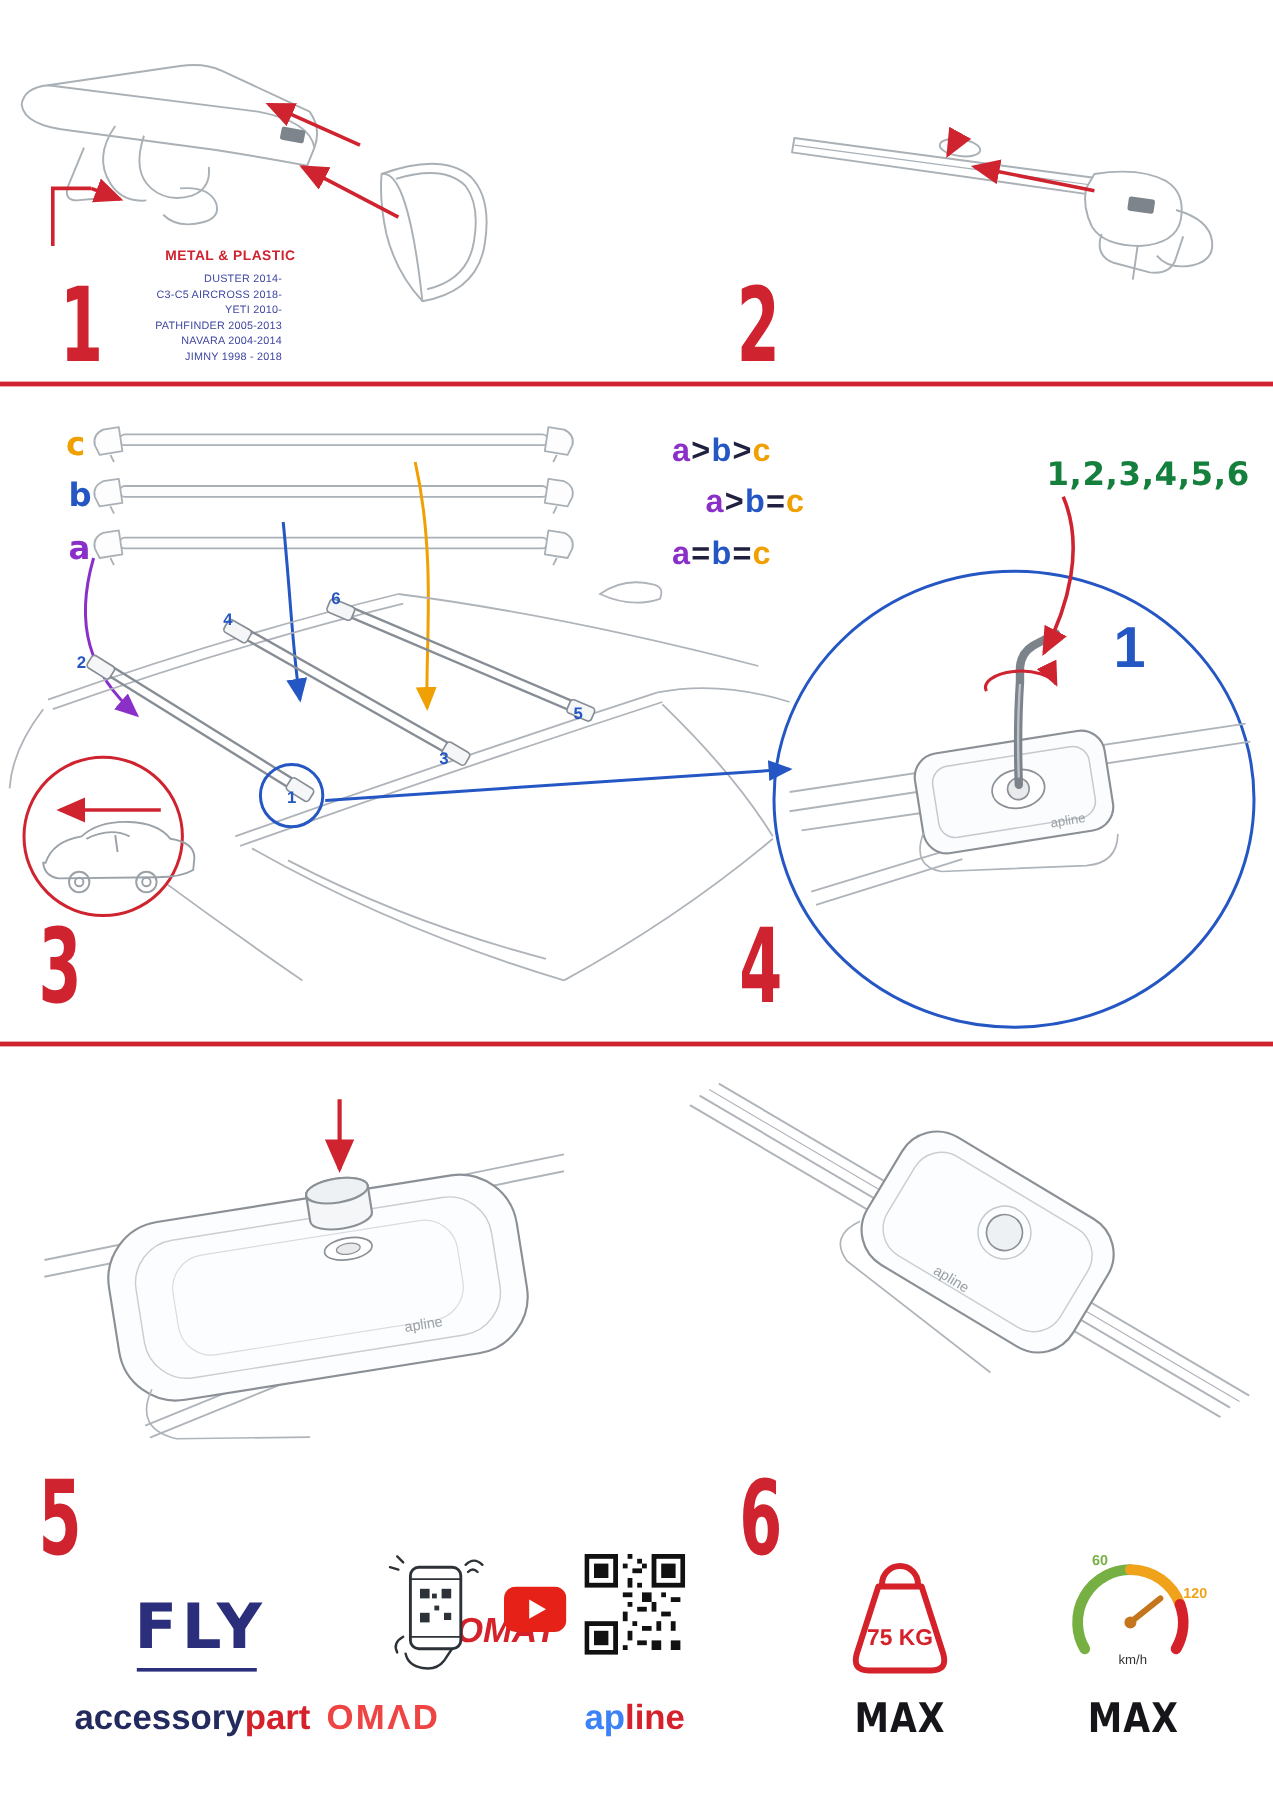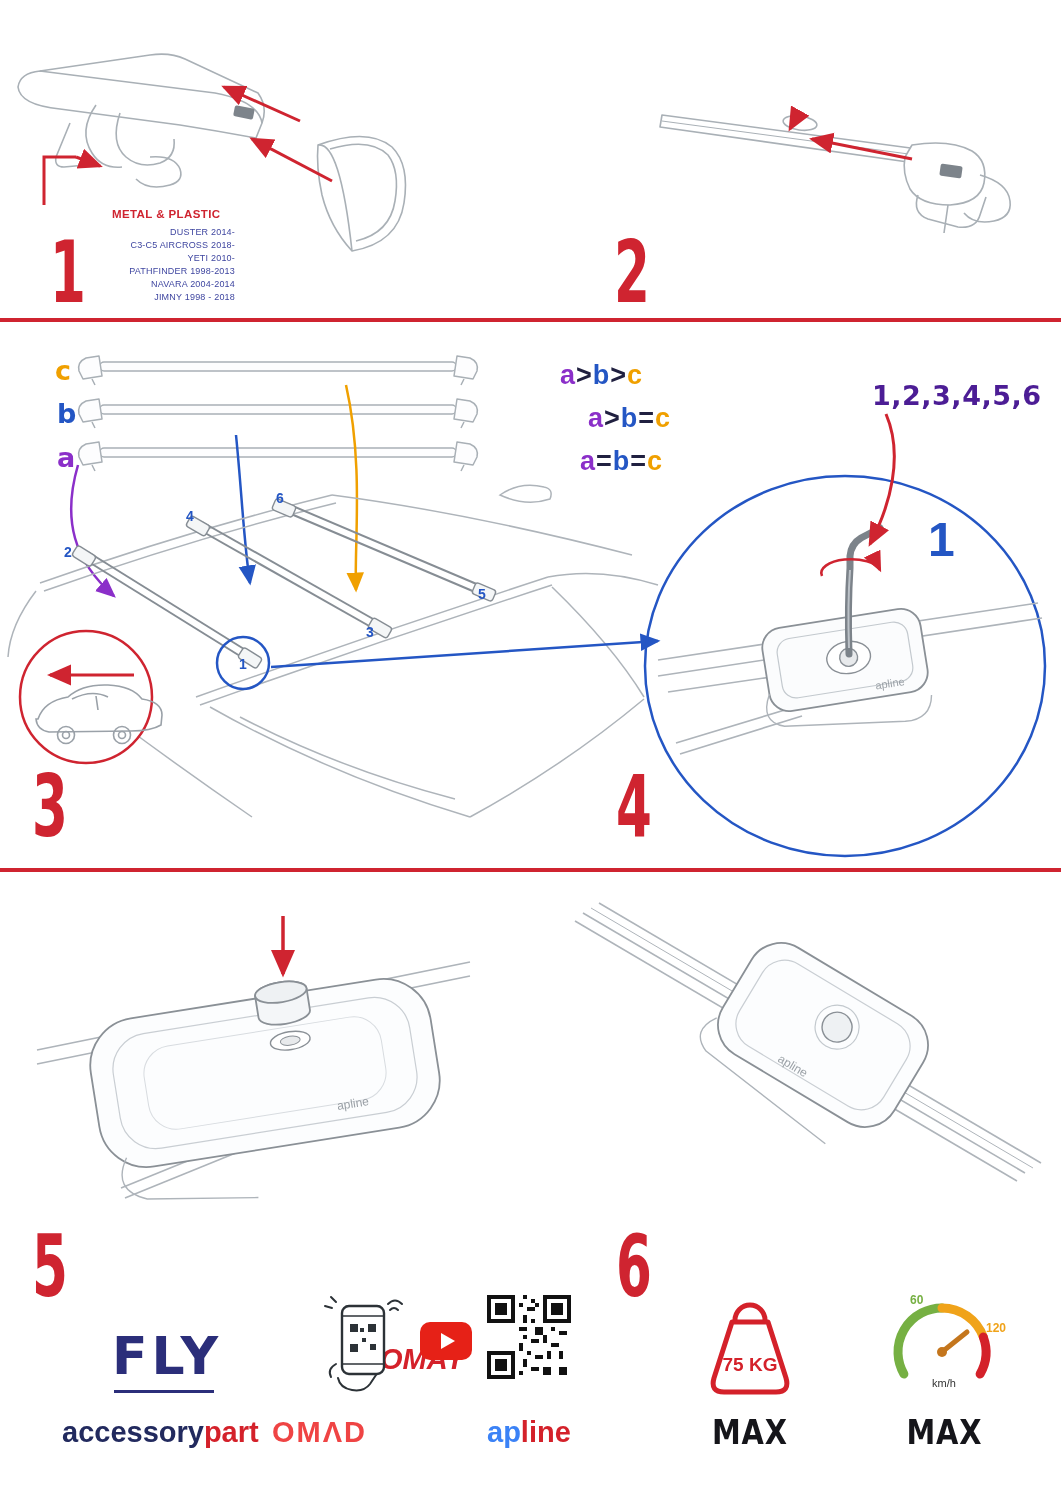--- a/index.html
+++ b/index.html
@@ -4,28 +4,28 @@
 <style>
   html,body{margin:0;padding:0;background:#fff;}
   .page{position:relative;width:1061px;height:1500px;background:#fff;overflow:hidden;
         font-family:"Liberation Sans",sans-serif;}
   .abs{position:absolute;}
   .divider{position:absolute;left:0;width:1061px;height:4px;background:#cf2430;}
   .step-num{position:absolute;color:#cf2430;font-weight:700;font-size:86px;line-height:.9;
             font-family:"DejaVu Sans",sans-serif;transform:scaleX(.6);transform-origin:left top;
             letter-spacing:-3px;}
   .materials{position:absolute;color:#cf2430;font-weight:700;font-size:11.5px;letter-spacing:.4px;
-             width:160px;text-align:left;}
+             width:160px;text-align:center;}
   .models{position:absolute;color:#3f46a0;font-size:9px;line-height:1.45;text-align:right;
           width:180px;font-weight:500;letter-spacing:.2px;}
   .bar-label{position:absolute;font-size:27px;font-weight:700;font-family:"DejaVu Sans",sans-serif;}
   .cp{color:#8b2fc9}.cb{color:#2456c4}.co{color:#f0a000}.cd{color:#202040}
   .formula{position:absolute;font-size:27px;font-weight:700;letter-spacing:1px;
            font-family:Liberation Sans, sans-serif;}
-  .seq{position:absolute;color:#4c1d95;font-size:27px;font-weight:700;letter-spacing:.5px;
+  .seq{position:absolute;color:#15803d;font-size:27px;font-weight:700;letter-spacing:.5px;
        font-family:"DejaVu Sans",sans-serif;}
   .max-label{position:absolute;color:#15151a;font-weight:700;font-size:34px;text-align:center;
              letter-spacing:1px;transform:scaleX(.85);transform-origin:center top;
              font-family:"DejaVu Sans",sans-serif;}
   .fly{position:absolute;color:#2b2e7a;font-weight:700;font-size:52px;letter-spacing:4px;
        font-family:"DejaVu Sans",sans-serif;text-align:right;}
   .fly-underline{position:absolute;background:#2b2e7a;height:3px;}
   .logo-row{position:absolute;font-size:29px;font-weight:700;white-space:nowrap;
             font-family:Liberation Sans, sans-serif;}
   .lg-navy{color:#222a5e}.lg-red{color:#d4212a}.lg-gray{color:#ef4444}.lg-lightgray{color:#3b82f6}
@@ -61,21 +61,21 @@
       <path d="M44,170 L44,122 L76,122"></path>
       <path d="M76,122 L100,131" marker-end="url(#ar1)"></path>
     </g>
   </svg>
 
   <div class="materials" style="left:112px;top:208px">METAL &amp; PLASTIC</div>
   <div class="models" style="left:55px;top:226px">
     <div>DUSTER 2014-</div>
     <div>C3-C5 AIRCROSS 2018-</div>
     <div>YETI 2010-</div>
-    <div>PATHFINDER 1998-2013</div>
+    <div>PATHFINDER 2005-2013</div>
     <div>NAVARA 2004-2014</div>
     <div>JIMNY 1998 - 2018</div>
   </div>
   <div class="step-num" style="left:50px;top:234px">1</div>
 
   <svg class="abs" style="left:650px;top:55px" width="405" height="205" viewBox="0 0 405 205">
     <defs>
       <marker id="ar2" markerWidth="9" markerHeight="9" refX="7" refY="3.5" orient="auto">
         <path d="M0,0L8,3.5L0,7Z" fill="#cf2430"></path>
         </marker>
@@ -192,21 +192,21 @@
       <path d="M134,330 L50,330" stroke="#cf2430" stroke-width="3" fill="none" marker-end="url(#ar3r)"></path>
     </g>
   </svg>
 
   <div class="bar-label co" style="left:55px;top:355px">c</div>
   <div class="bar-label cb" style="left:57px;top:398px">b</div>
   <div class="bar-label cp" style="left:57px;top:442px">a</div>
 
   <div class="formula" style="left:560px;top:360px"><span class="cp">a</span><span class="cd">&gt;</span><span class="cb">b</span><span class="cd">&gt;</span><span class="co">c</span></div>
   <div class="formula" style="left:588px;top:403px"><span class="cp">a</span><span class="cd">&gt;</span><span class="cb">b</span><span class="cd">=</span><span class="co">c</span></div>
-  <div class="formula" style="left:580px;top:446px"><span class="cp">a</span><span class="cd">=</span><span class="cb">b</span><span class="cd">=</span><span class="co">c</span></div>
+  <div class="formula" style="left:560px;top:446px"><span class="cp">a</span><span class="cd">=</span><span class="cb">b</span><span class="cd">=</span><span class="co">c</span></div>
 
   <div class="seq" style="left:872px;top:380px">1,2,3,4,5,6</div>
 
   <div class="step-num" style="left:32px;top:768px">3</div>
 
   <svg class="abs" style="left:628px;top:398px" width="432" height="465" viewBox="0 0 432 465">
     <defs>
       <marker id="ar4" markerWidth="9" markerHeight="9" refX="7" refY="3.5" orient="auto">
         <path d="M0,0L8,3.5L0,7Z" fill="#cf2430"></path>
         </marker>

